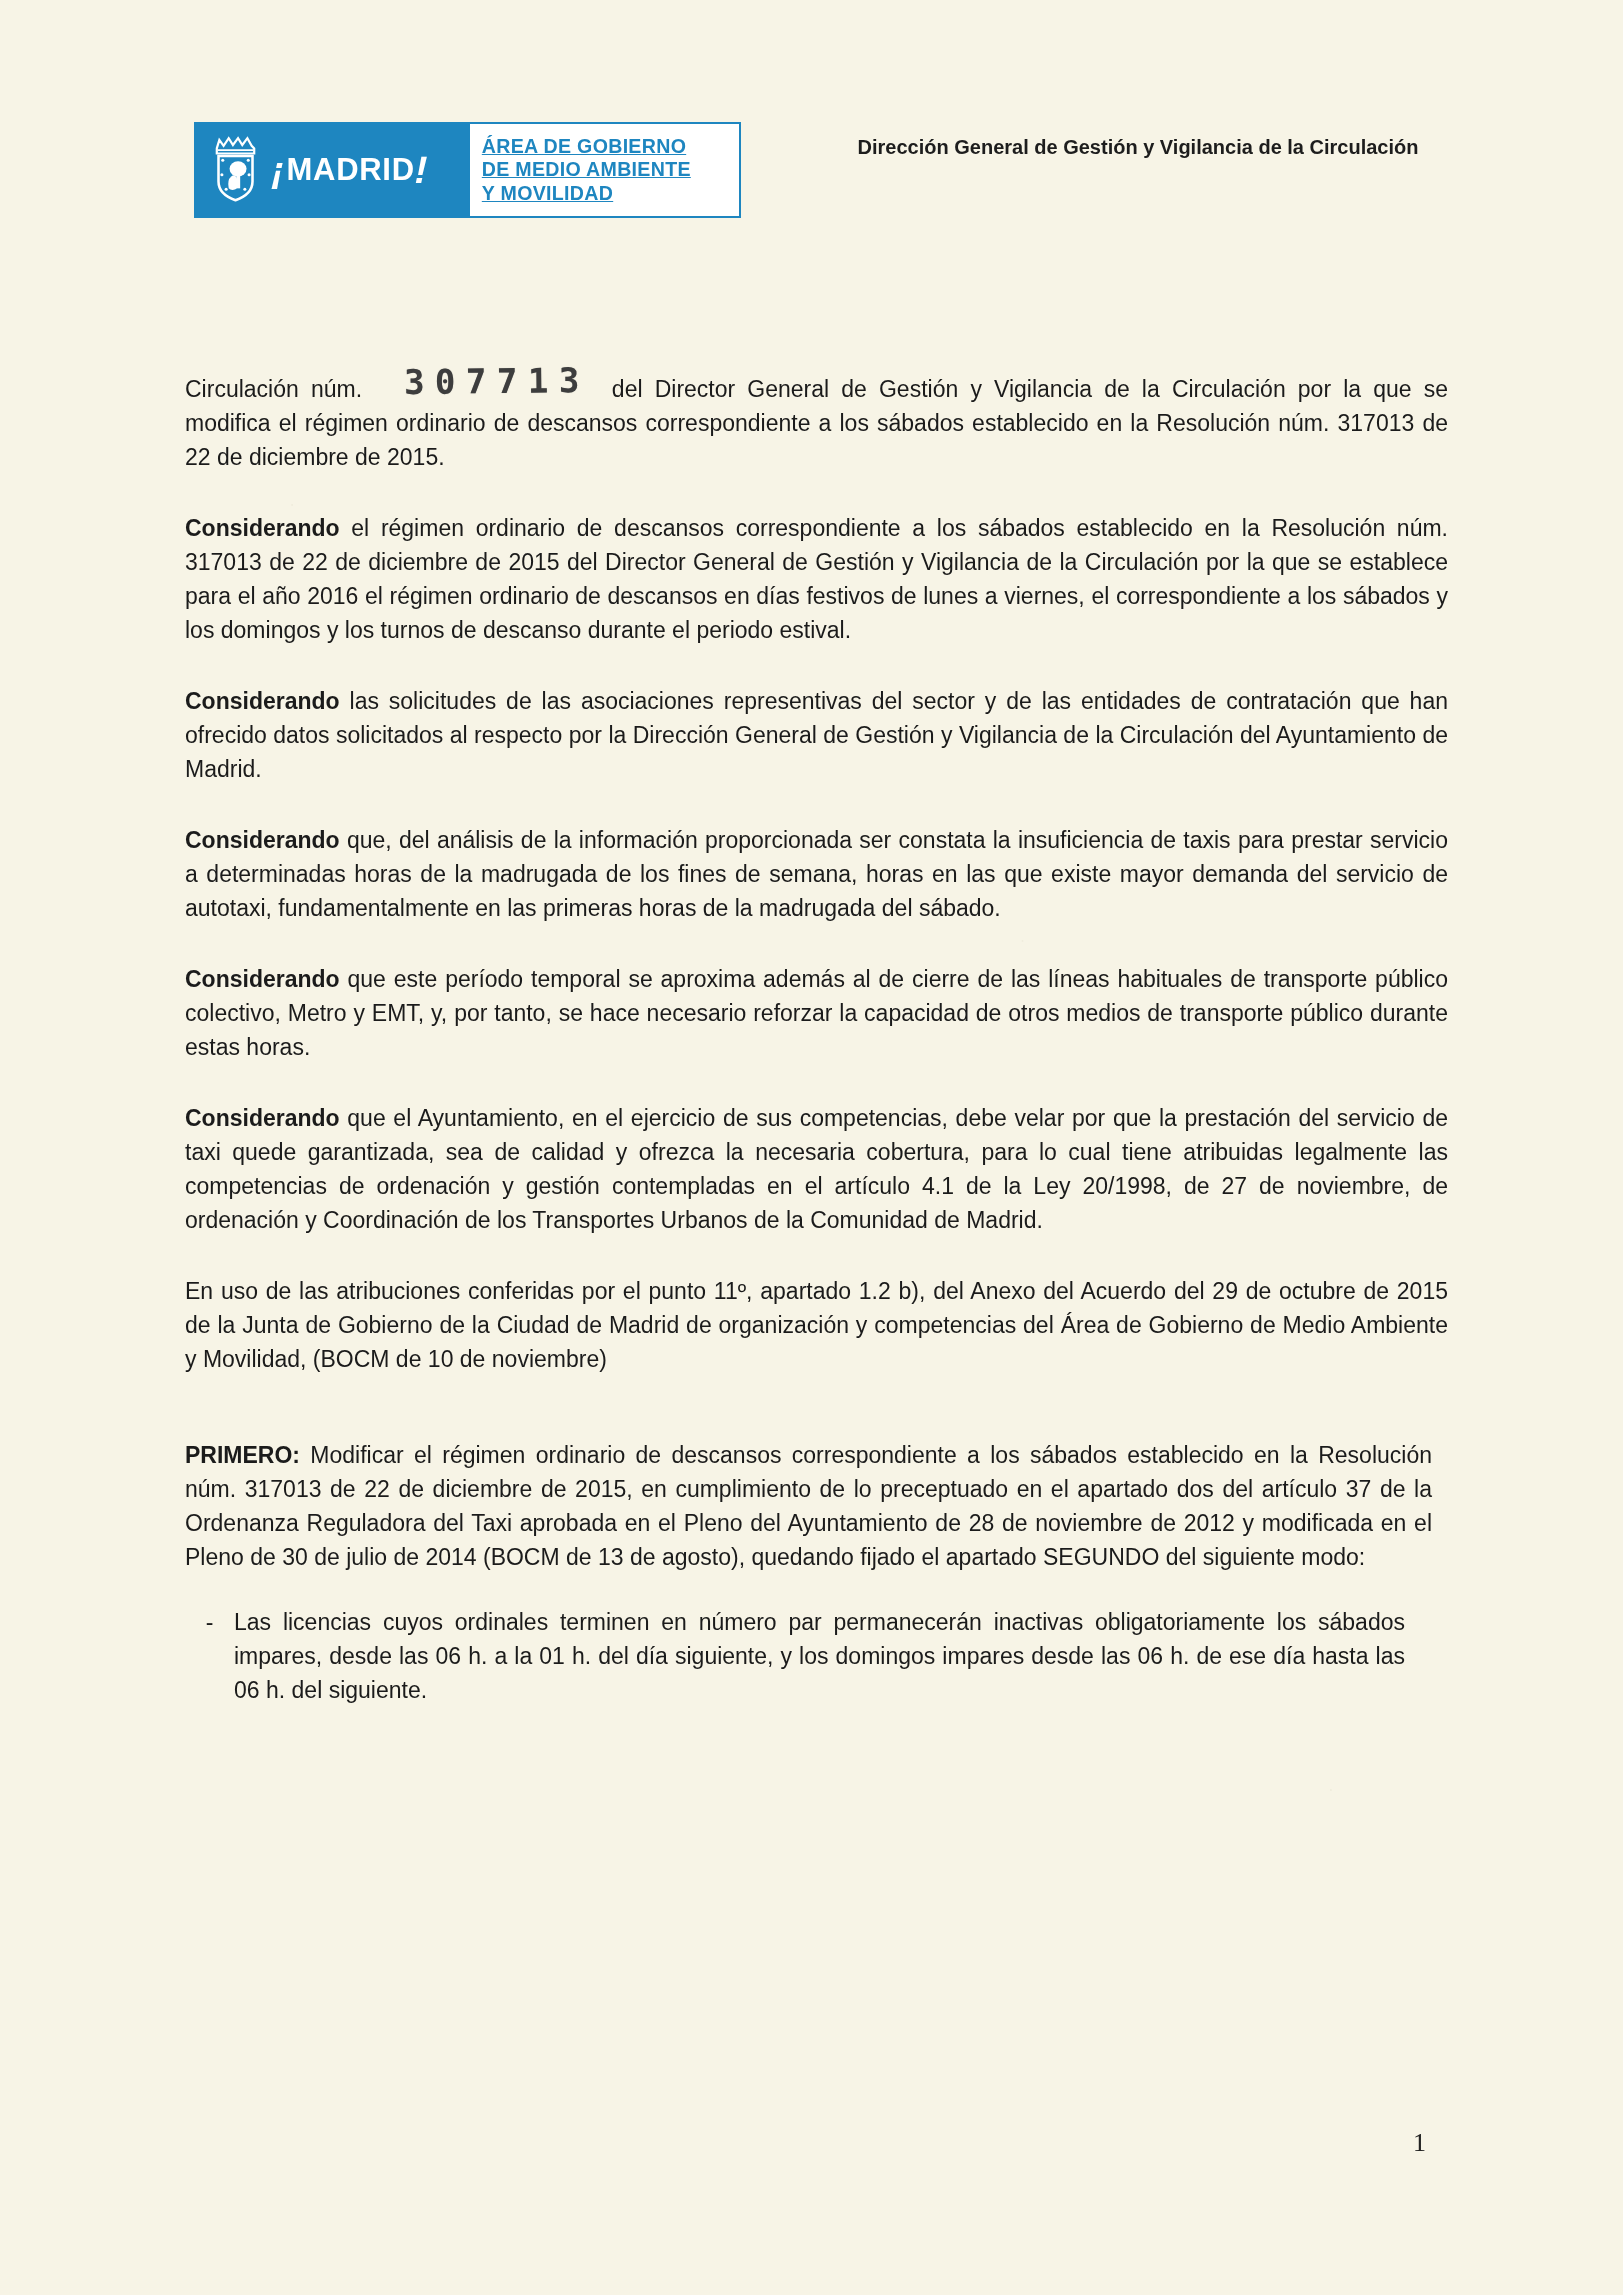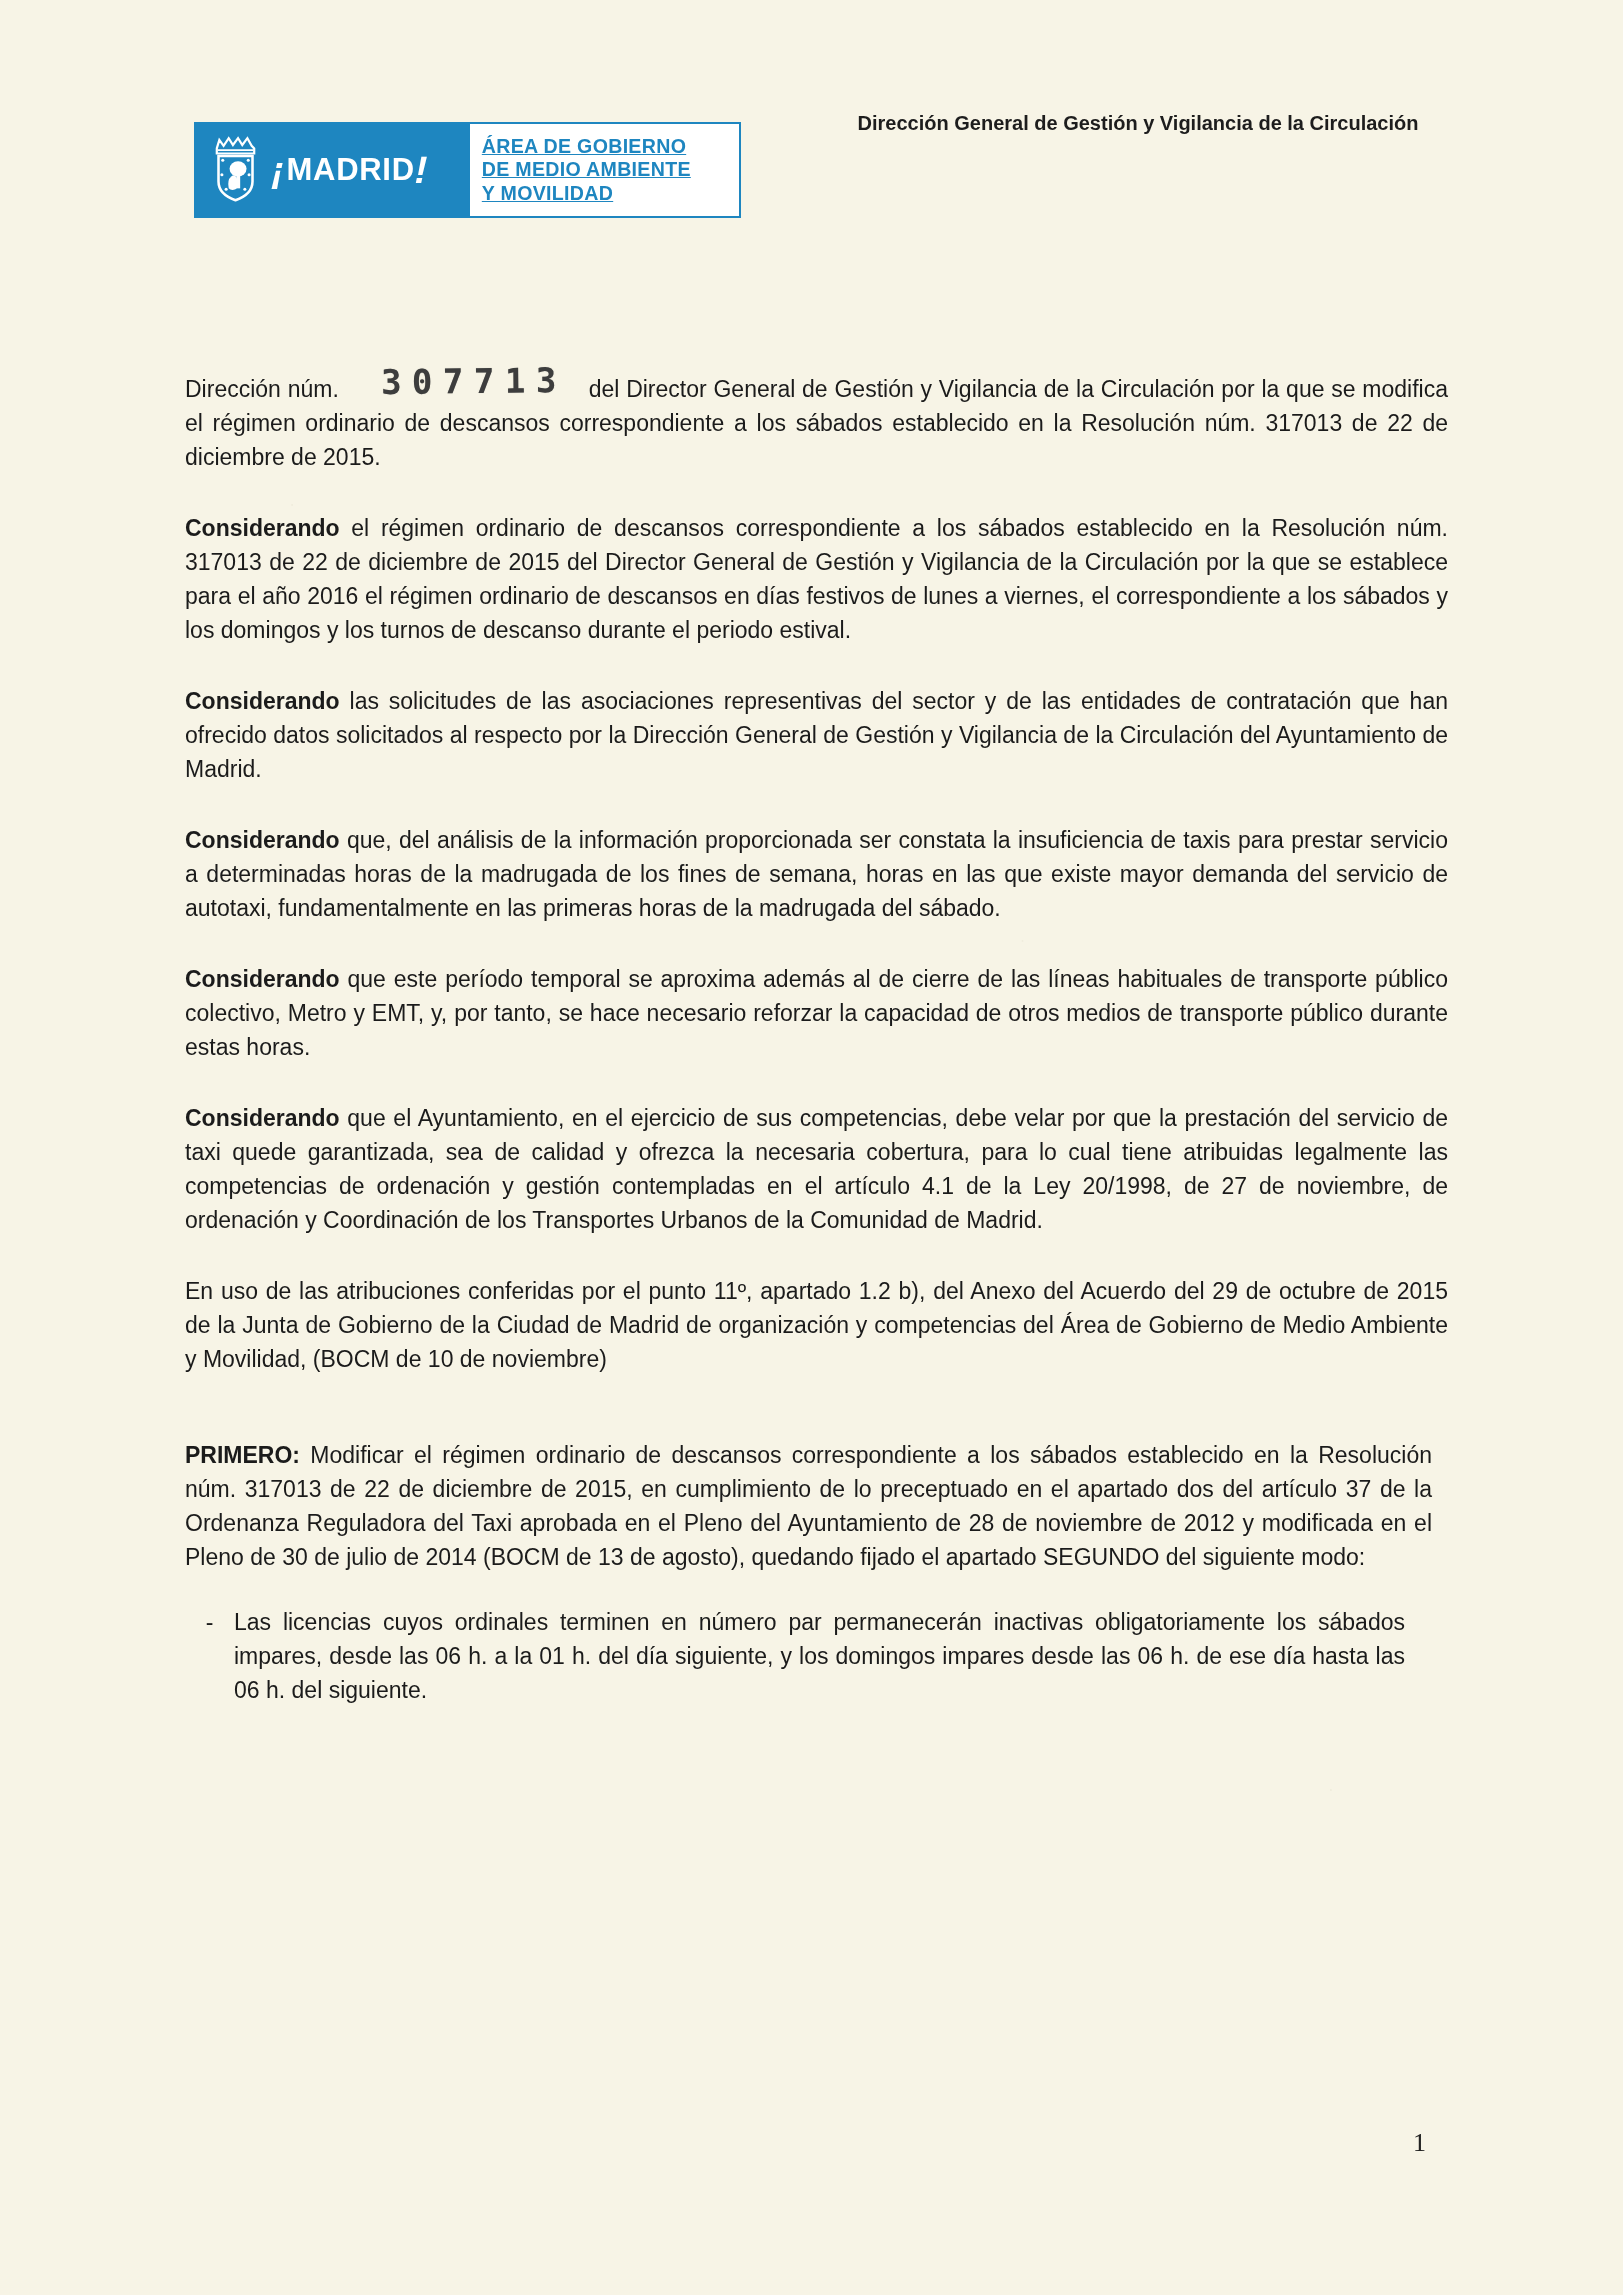--- a/index.html
+++ b/index.html
@@ -47,21 +47,21 @@
   .brand .bang.open{margin-right:1.3px;}
   .logo-right{
     flex:1;
     display:flex;flex-direction:column;justify-content:center;
     padding-left:11.8px;
     color:#1e86c0;font-weight:700;font-size:19.6px;line-height:23.6px;
     letter-spacing:0.3px;
     text-decoration:underline;
   }
   .dept{
-    position:absolute;left:811px;top:112px;width:654px;
+    position:absolute;left:811px;top:136px;width:654px;
     font-weight:700;font-size:20px;color:#1d1d1d;
     text-align:center;line-height:23.6px;
   }
 
   
   .content{
     position:absolute;left:185px;top:372px;width:1263px;
     font-size:23px;line-height:34px;color:#1b1b1b;
   }
   .para{margin:0 0 37px 0;text-align:justify;}
@@ -129,21 +129,21 @@
       <span>DE MEDIO AMBIENTE</span>
       <span>Y MOVILIDAD</span>
     </div>
   </div>
 
   <div class="dept">Dirección General de Gestión y Vigilancia de la Circulación</div>
 
   <div class="content">
 
     <p class="para">
-      <span>Dirección núm.</span><span class="stamp">307713</span><span>del Director General de Gestión y Vigilancia de la Circulación por la que se modifica el régimen ordinario de descansos correspondiente a los sábados establecido en la Resolución núm. 317013 de 22 de diciembre de 2015.</span>
+      <span>Circulación núm.</span><span class="stamp">307713</span><span>del Director General de Gestión y Vigilancia de la Circulación por la que se modifica el régimen ordinario de descansos correspondiente a los sábados establecido en la Resolución núm. 317013 de 22 de diciembre de 2015.</span>
     </p>
 
     <p class="para">
       <span class="lead">Considerando</span><span> el régimen ordinario de descansos correspondiente a los sábados establecido en la Resolución núm. 317013 de 22 de diciembre de 2015 del Director General de Gestión y Vigilancia de la Circulación por la que se establece para el año 2016 el régimen ordinario de descansos en días festivos de lunes a viernes, el correspondiente a los sábados y los domingos y los turnos de descanso durante el periodo estival.</span>
     </p>
 
     <p class="para">
       <span class="lead">Considerando</span><span> las solicitudes de las asociaciones representivas del sector y de las entidades de contratación que han ofrecido datos solicitados al respecto por la Dirección General de Gestión y Vigilancia de la Circulación del Ayuntamiento de Madrid.</span>
     </p>
 

